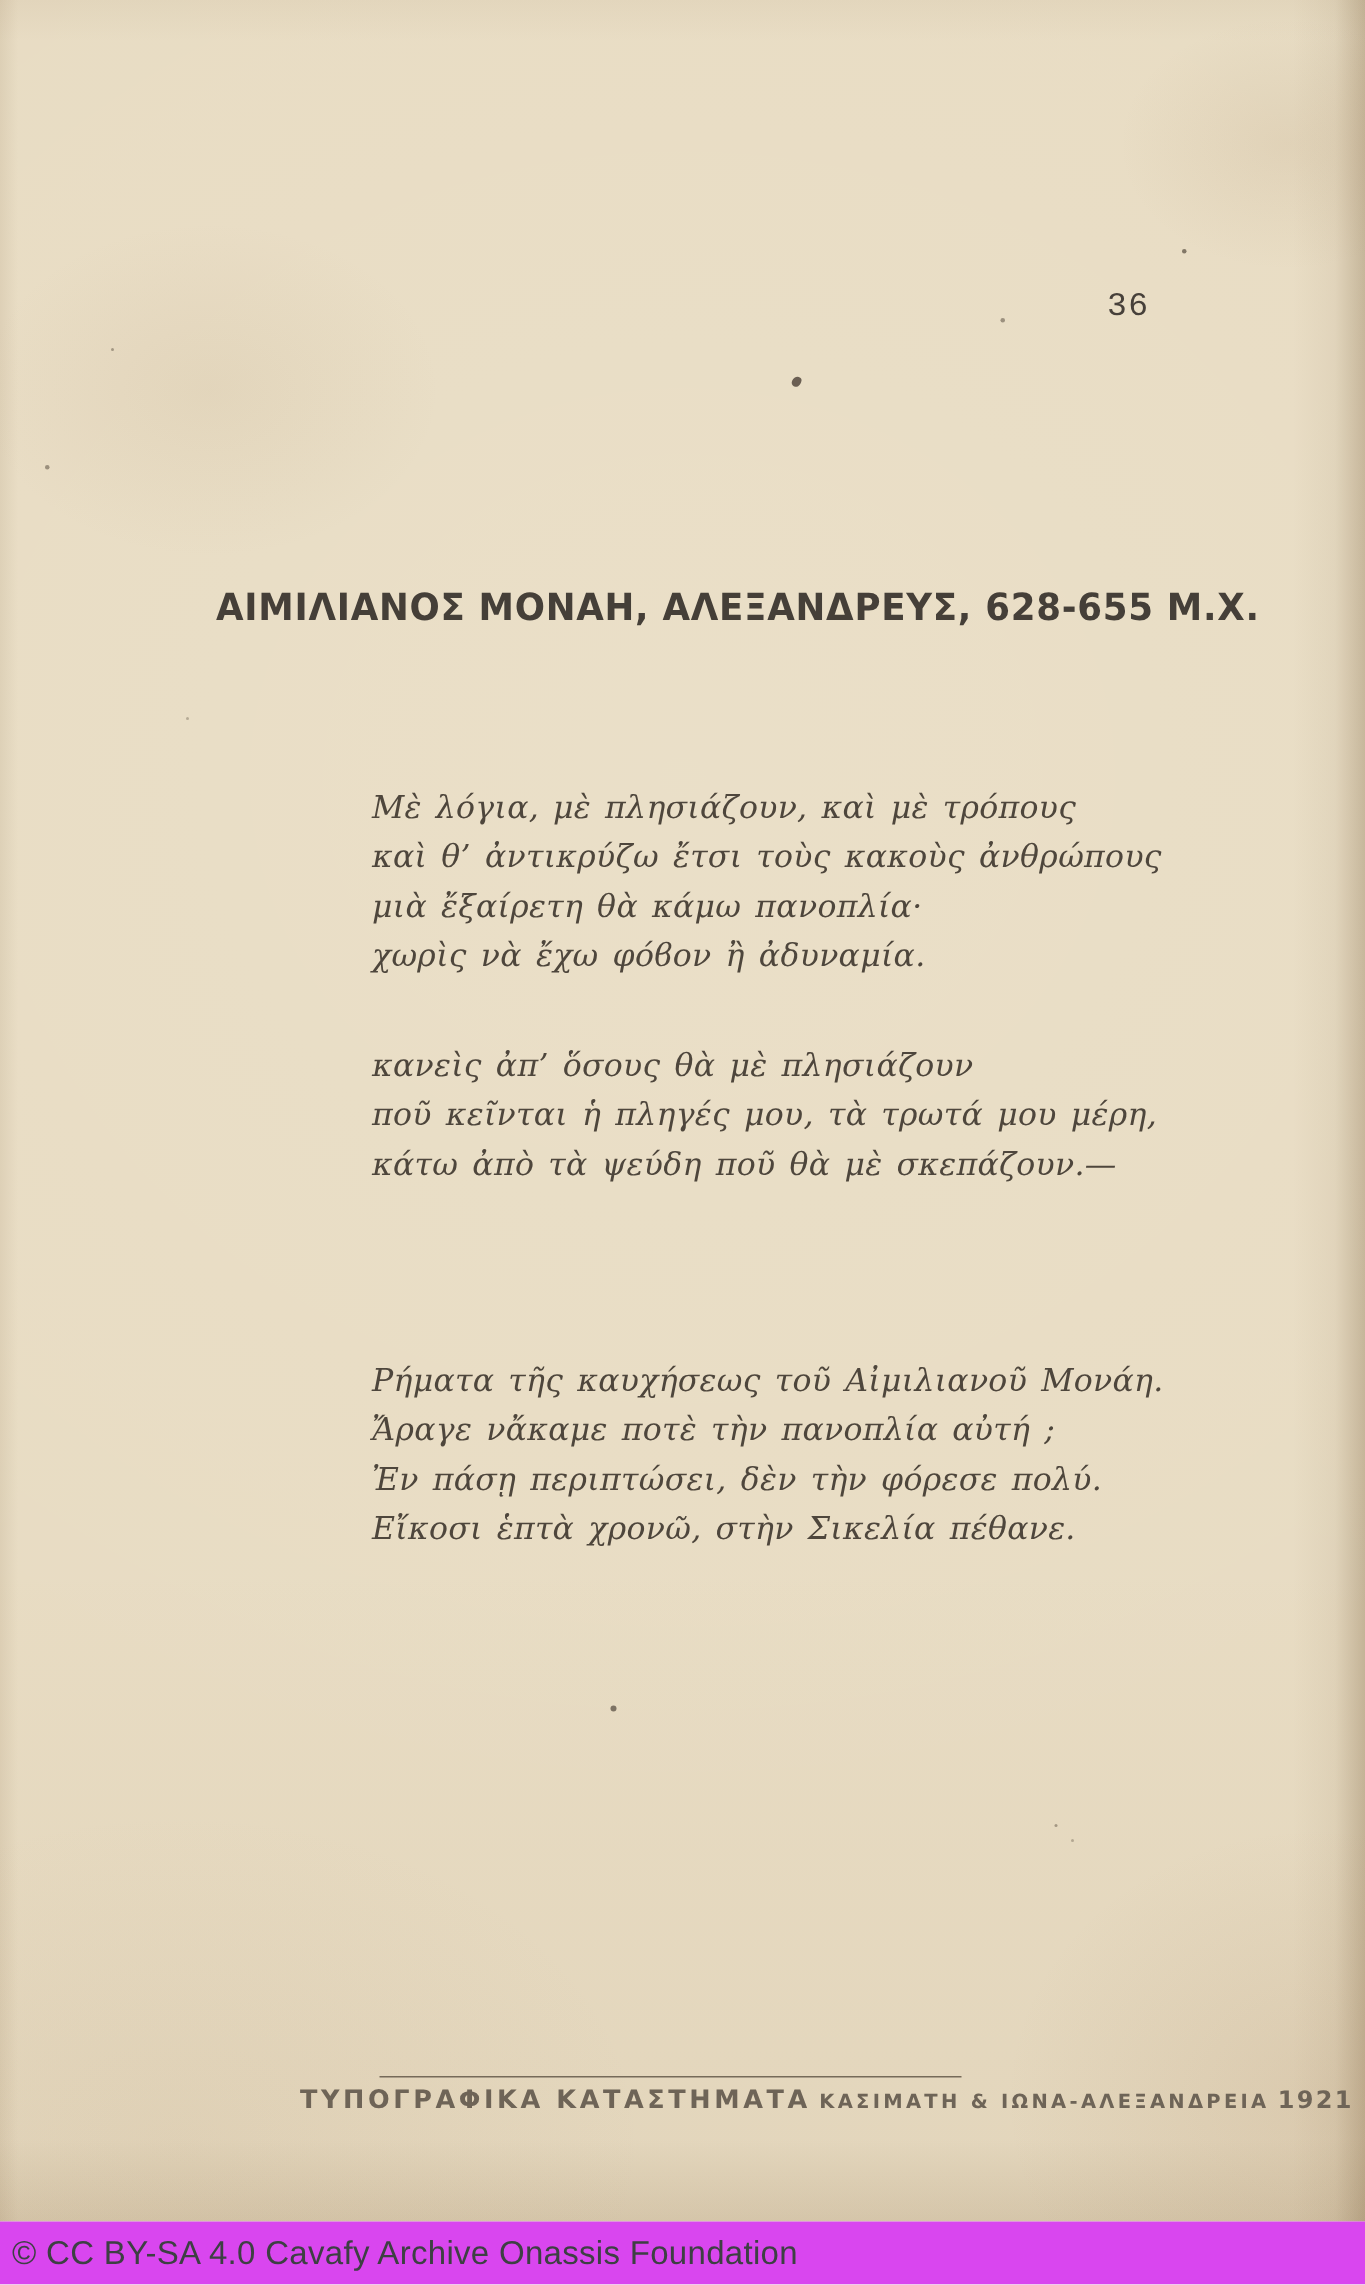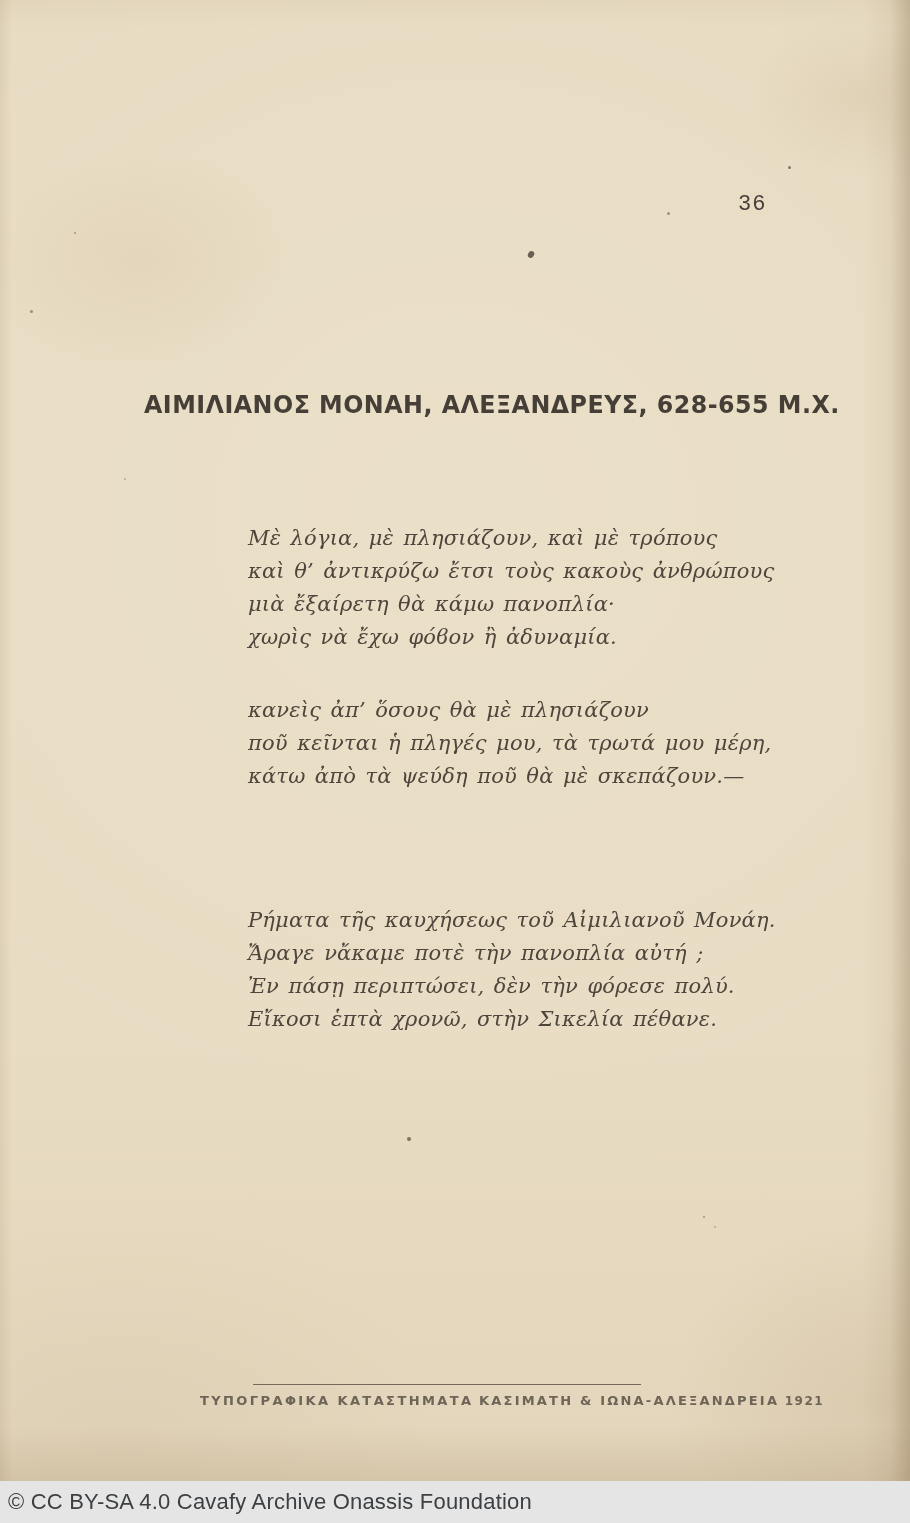--- a/index.html
+++ b/index.html
@@ -76,42 +76,42 @@
   .imprint {
     position: absolute;
     left: 200px; top: 1390px;
     width: 480px;
     text-align: center;
     font-family: "DejaVu Sans", sans-serif;
     font-weight: bold;
     color: #6e6457;
     white-space: nowrap;
   }
-  .imprint .part1 { font-size: 13px; letter-spacing: 2.4px; text-align: center; }
+  .imprint .part1 { font-size: 17px; letter-spacing: 2.4px; text-align: center; }
   .imprint .part2 { font-size: 13px; letter-spacing: 2.2px; }
-  .imprint .part3 { font-size: 12px; letter-spacing: 1.5px; }
+  .imprint .part3 { font-size: 16px; letter-spacing: 1.5px; }
   .speck {
     position: absolute;
     border-radius: 50%;
     background: rgba(62,52,40,0.55);
   }
   .speck.s1 { left: 788px; top: 166px; width: 3px; height: 3px; background: rgba(62,52,40,0.6); }
   .speck.s2 { left: 667px; top: 212px; width: 3px; height: 3px; background: rgba(62,52,40,0.45); }
   .speck.s3 { left: 528px; top: 251px; width: 6px; height: 7px; background: rgba(52,42,34,0.7); border-radius: 60% 40% 55% 45%; transform: rotate(20deg); }
   .speck.s4 { left: 74px;  top: 232px; width: 2px; height: 2px; background: rgba(62,52,40,0.4); }
   .speck.s5 { left: 30px;  top: 310px; width: 3px; height: 3px; background: rgba(62,52,40,0.45); }
   .speck.s6 { left: 407px; top: 1137px; width: 4px; height: 4px; background: rgba(55,45,36,0.6); }
   .speck.s7 { left: 703px; top: 1216px; width: 2px; height: 2px; background: rgba(62,52,40,0.4); }
   .speck.s8 { left: 714px; top: 1226px; width: 2px; height: 2px; background: rgba(62,52,40,0.3); }
   .speck.s9 { left: 124px; top: 478px; width: 2px; height: 2px; background: rgba(62,52,40,0.3); }
   .footer-strip {
     position: absolute;
     left: 0; bottom: 0;
     width: 910px; height: 42px;
-    background: #e5e5e5;
+    background: #d946ef;
     display: flex;
     align-items: center;
   }
   .footer-license {
     margin-left: 8px;
     font-family: "Liberation Sans", "DejaVu Sans", sans-serif;
     font-size: 22px;
     color: #3d4043;
     letter-spacing: 0.2px;
     white-space: nowrap;

